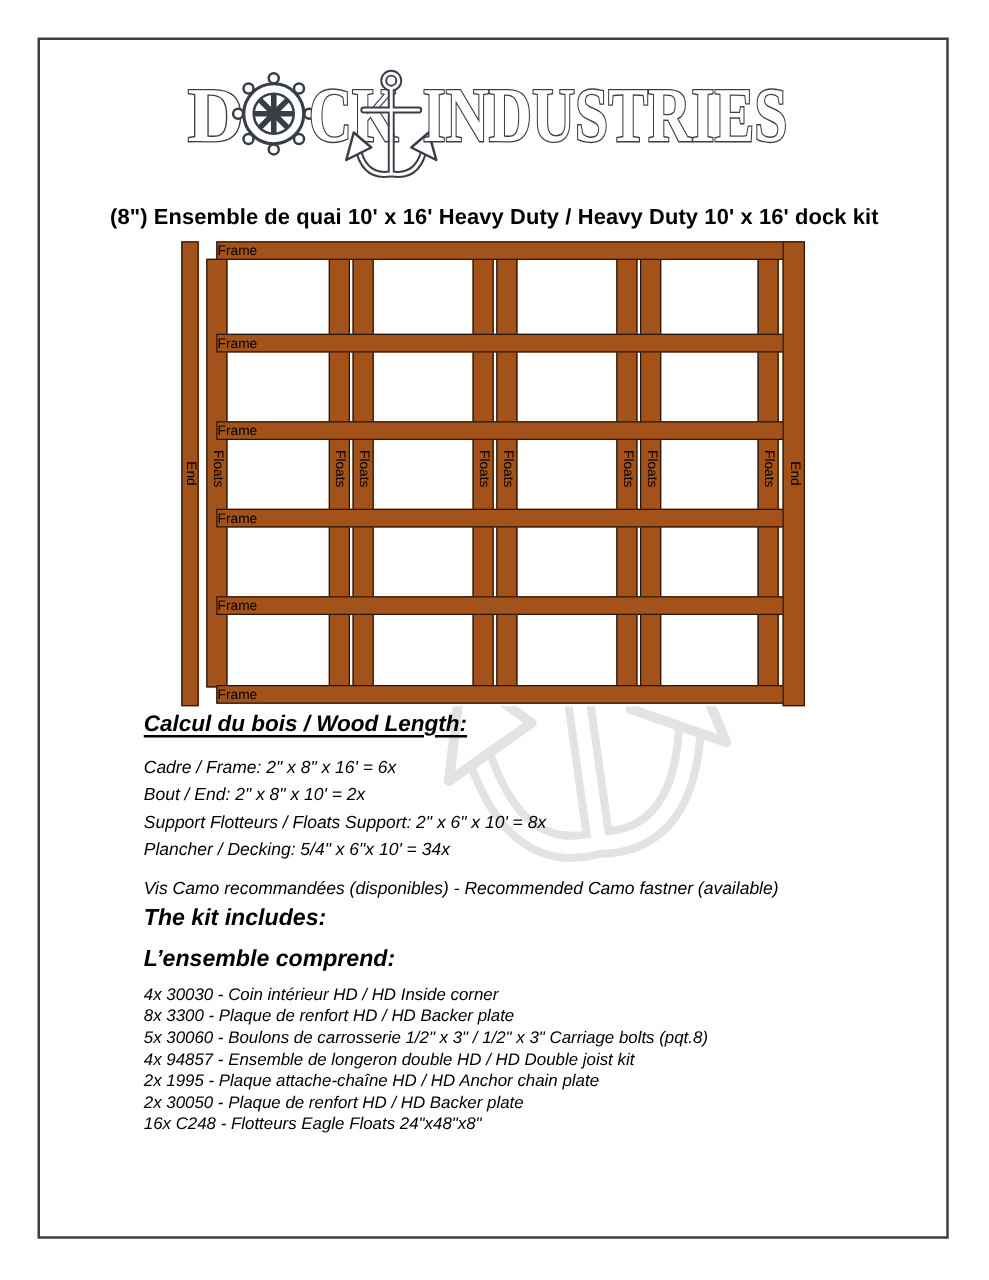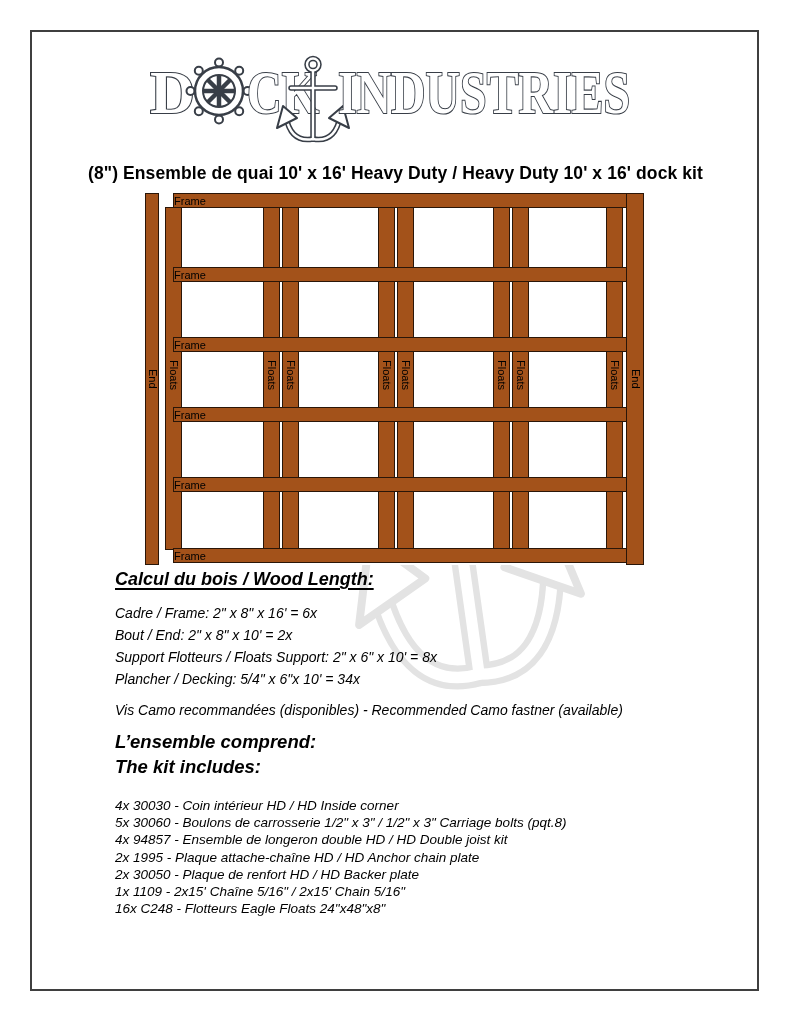--- a/index.html
+++ b/index.html
@@ -31,21 +31,21 @@
              transform:rotate(-8deg);z-index:1;}
 
   
   .content{position:absolute;left:115px;top:568px;width:585px;z-index:3;font-style:italic;}
   .sec-heading{font-size:18px;font-weight:bold;margin:0;line-height:22px;}
   .underlined{text-decoration:underline;text-decoration-thickness:1.5px;text-underline-offset:3px;}
   .wood-items{margin-top:12px;font-size:14px;line-height:22px;}
   .notes{margin-top:9px;font-size:14px;line-height:22px;}
   .kit-heading{font-size:18.5px;font-weight:bold;margin:0;line-height:25px;}
   .kit-heading.first{margin-top:8px;}
-  .kit-items{margin-top:18px;font-size:13.5px;line-height:17.2px;}
+  .kit-items{margin-top:8px;font-size:13.5px;line-height:17.2px;}
   .line{white-space:pre;}
 </style>
 </head>
 <body>
 
 <div class="page">
   <div class="border-frame"></div>
 
   <svg class="logo" viewBox="0 0 490 102">
     <text x="0" y="60" font-family="Liberation Serif, serif" font-weight="bold" font-size="62" fill="#ffffff" stroke="#383e47" stroke-width="2.2" paint-order="stroke" textLength="45" lengthAdjust="spacingAndGlyphs">D</text>
@@ -178,26 +178,26 @@
       <div class="line">Cadre / Frame: 2" x 8" x 16' = 6x</div>
       <div class="line">Bout / End: 2" x 8" x 10' = 2x</div>
       <div class="line">Support Flotteurs / Floats Support: 2" x 6" x 10' = 8x</div>
       <div class="line">Plancher / Decking: 5/4" x 6"x 10' = 34x</div>
     </div>
 
     <div class="notes">
       <div class="line">Vis Camo recommandées (disponibles) - Recommended Camo fastner (available)</div>
     </div>
 
+    <h2 class="kit-heading">The kit includes:</h2>
     <h2 class="kit-heading first">L’ensemble comprend:</h2>
-    <h2 class="kit-heading">The kit includes:</h2>
 
     <div class="kit-items">
       <div class="line">4x 30030 - Coin intérieur HD / HD Inside corner</div>
+      <div class="line">8x 3300 - Plaque de renfort HD / HD Backer plate</div>
       <div class="line">5x 30060 - Boulons de carrosserie 1/2" x 3" / 1/2" x 3" Carriage bolts (pqt.8)</div>
       <div class="line">4x 94857 - Ensemble de longeron double HD / HD Double joist kit</div>
       <div class="line">2x 1995 - Plaque attache-chaîne HD / HD Anchor chain plate</div>
       <div class="line">2x 30050 - Plaque de renfort HD / HD Backer plate</div>
-      <div class="line">1x 1109 - 2x15' Chaîne 5/16" / 2x15' Chain 5/16"</div>
       <div class="line">16x C248 - Flotteurs Eagle Floats 24"x48"x8"</div>
     </div>
   </div>
 </div>
 
 </body></html>

